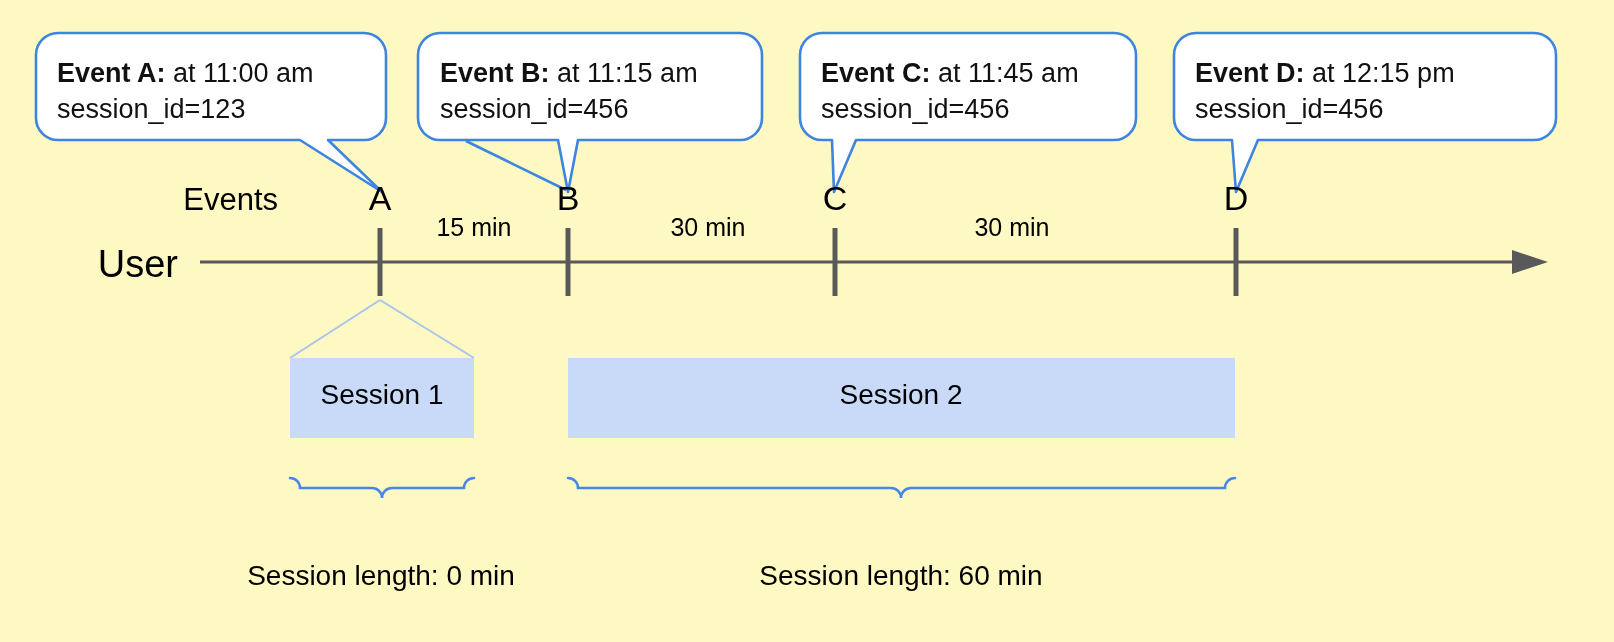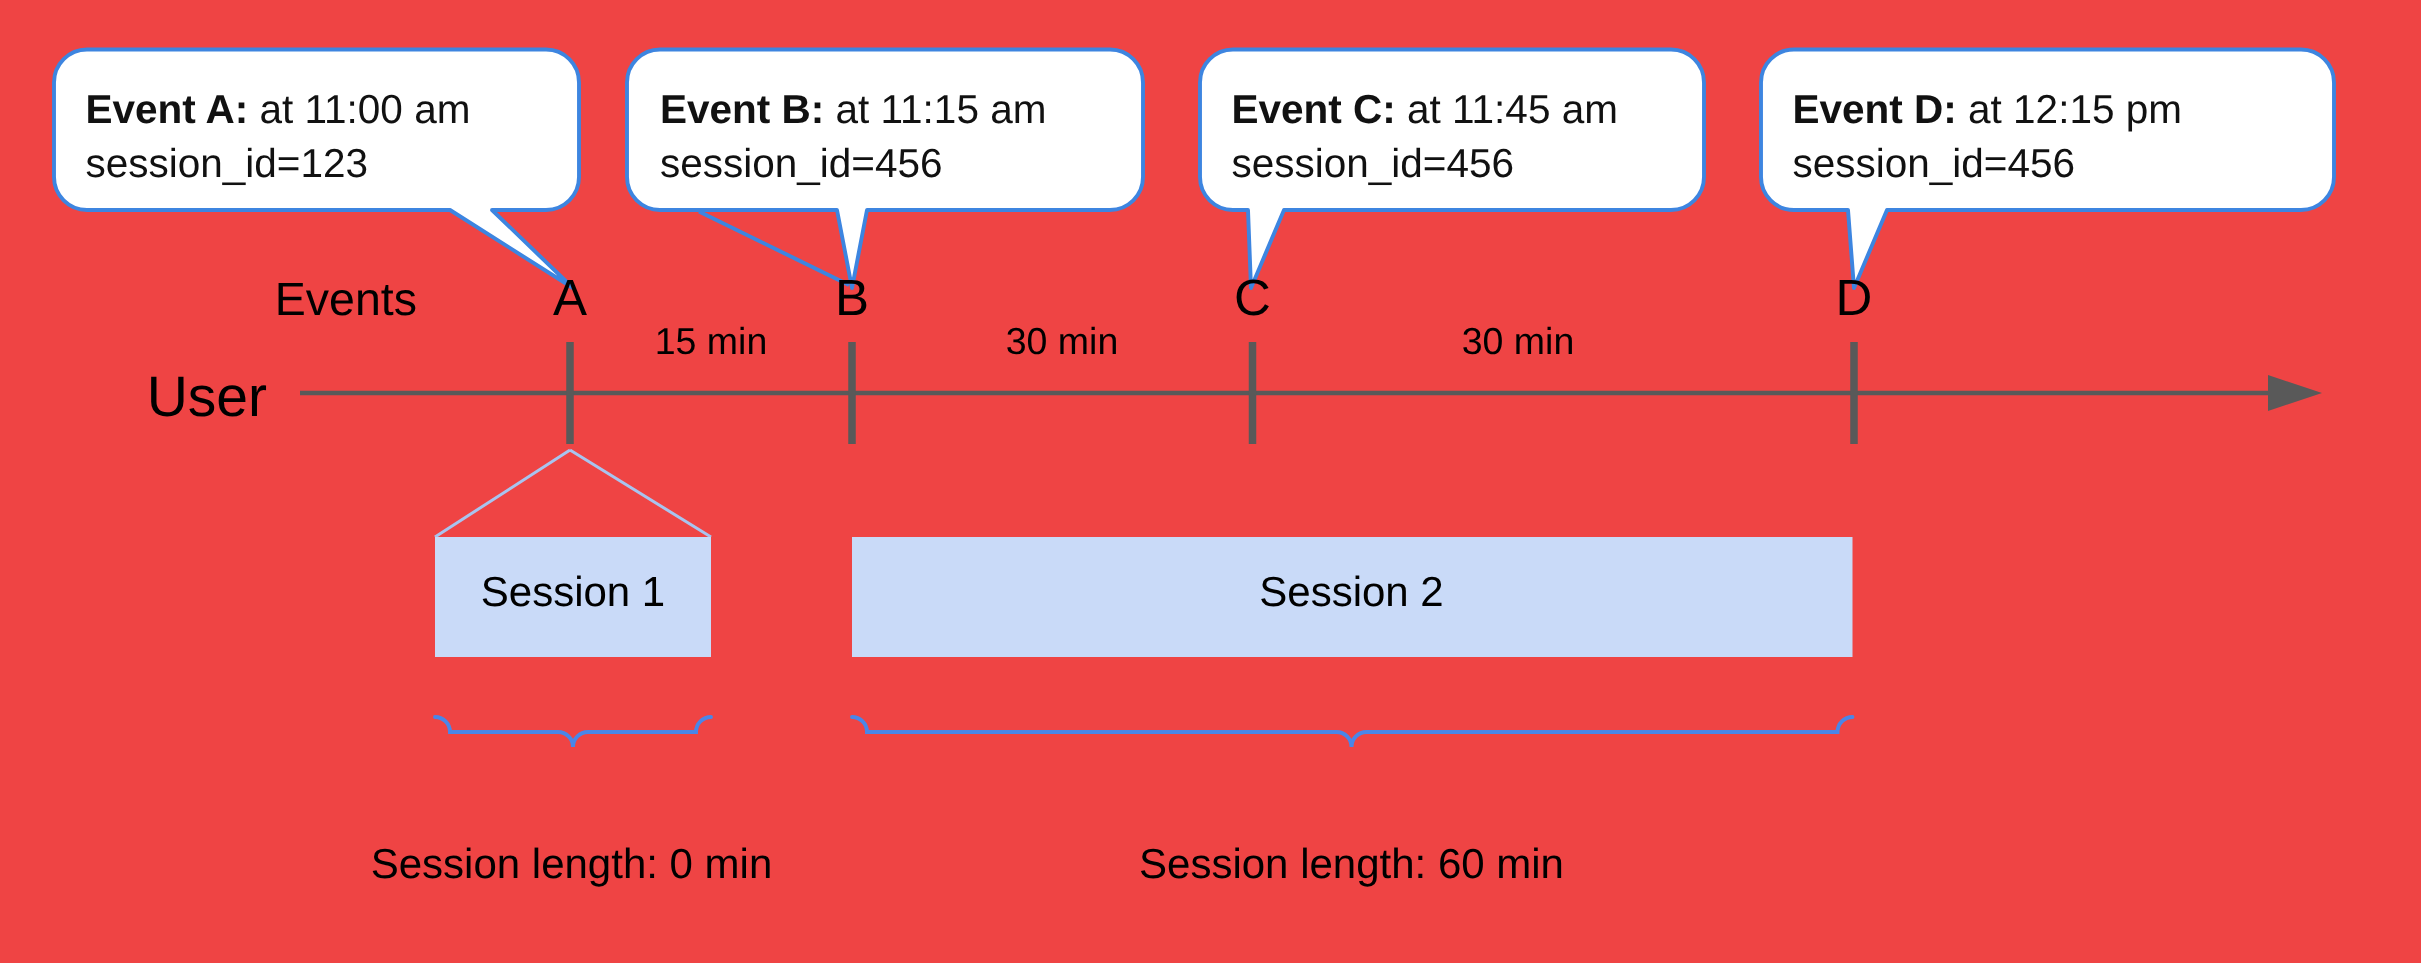--- a/index.html
+++ b/index.html
@@ -10,21 +10,21 @@
   body {
     font-family: "Liberation Sans", sans-serif;
     width: 1614px;
     height: 642px;
     overflow: hidden;
   }
   #diagram-root {
     position: relative;
     width: 1614px;
     height: 642px;
-    background: #ef4444;
+    background: #fef9c3;
   }
   svg.layer {
     position: absolute;
     top: 0;
     left: 0;
     width: 1614px;
     height: 642px;
   }
   .callout-text {
     font-family: "Liberation Sans", sans-serif;

